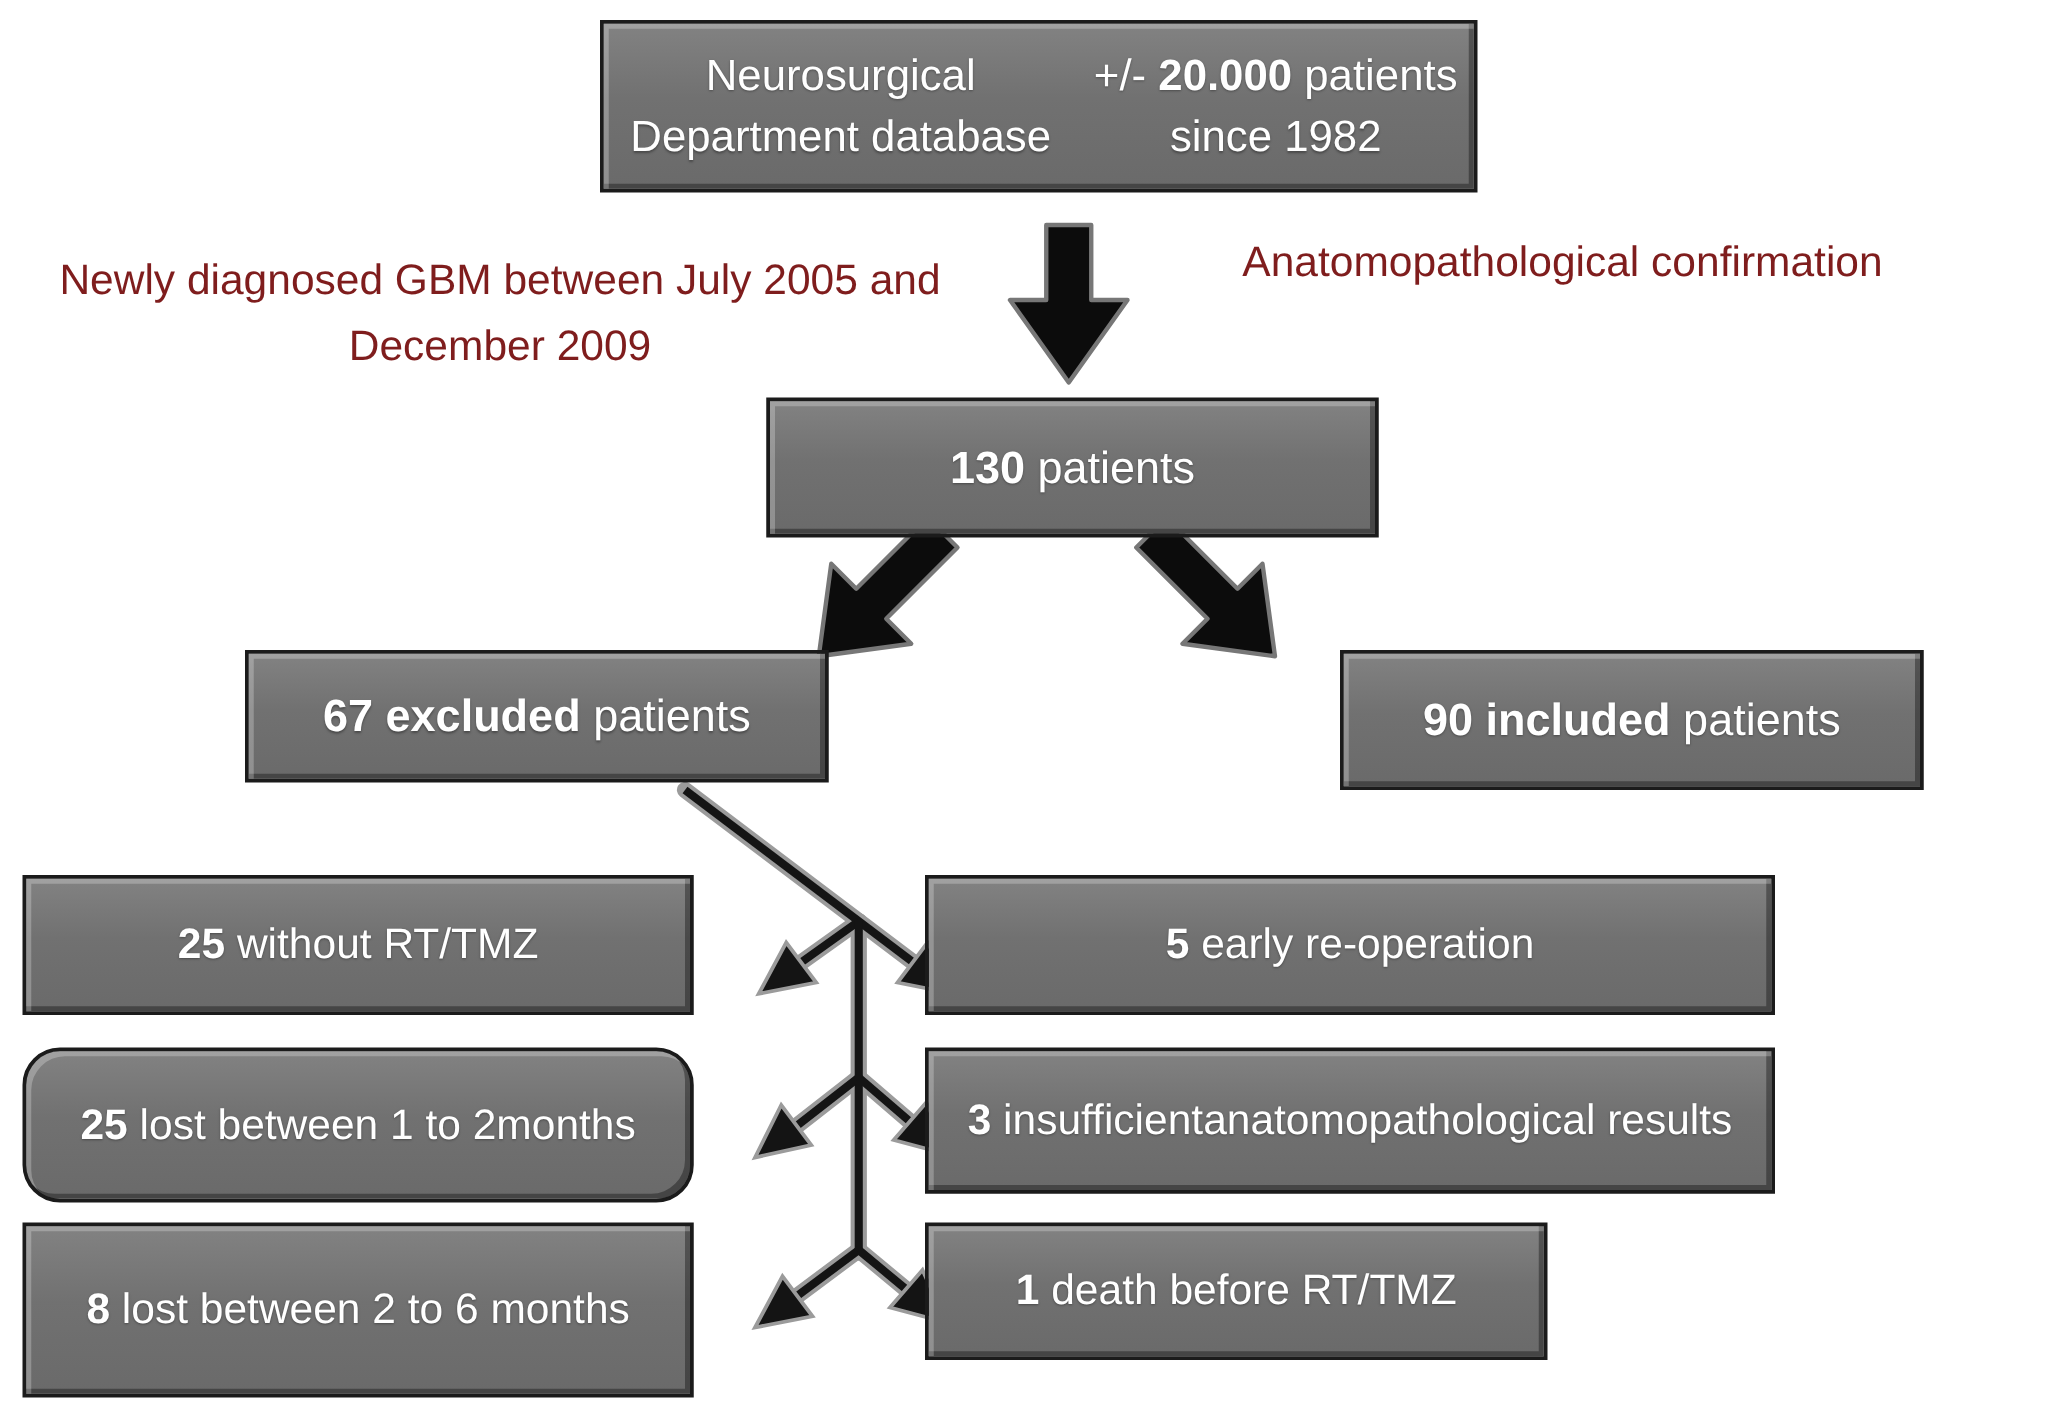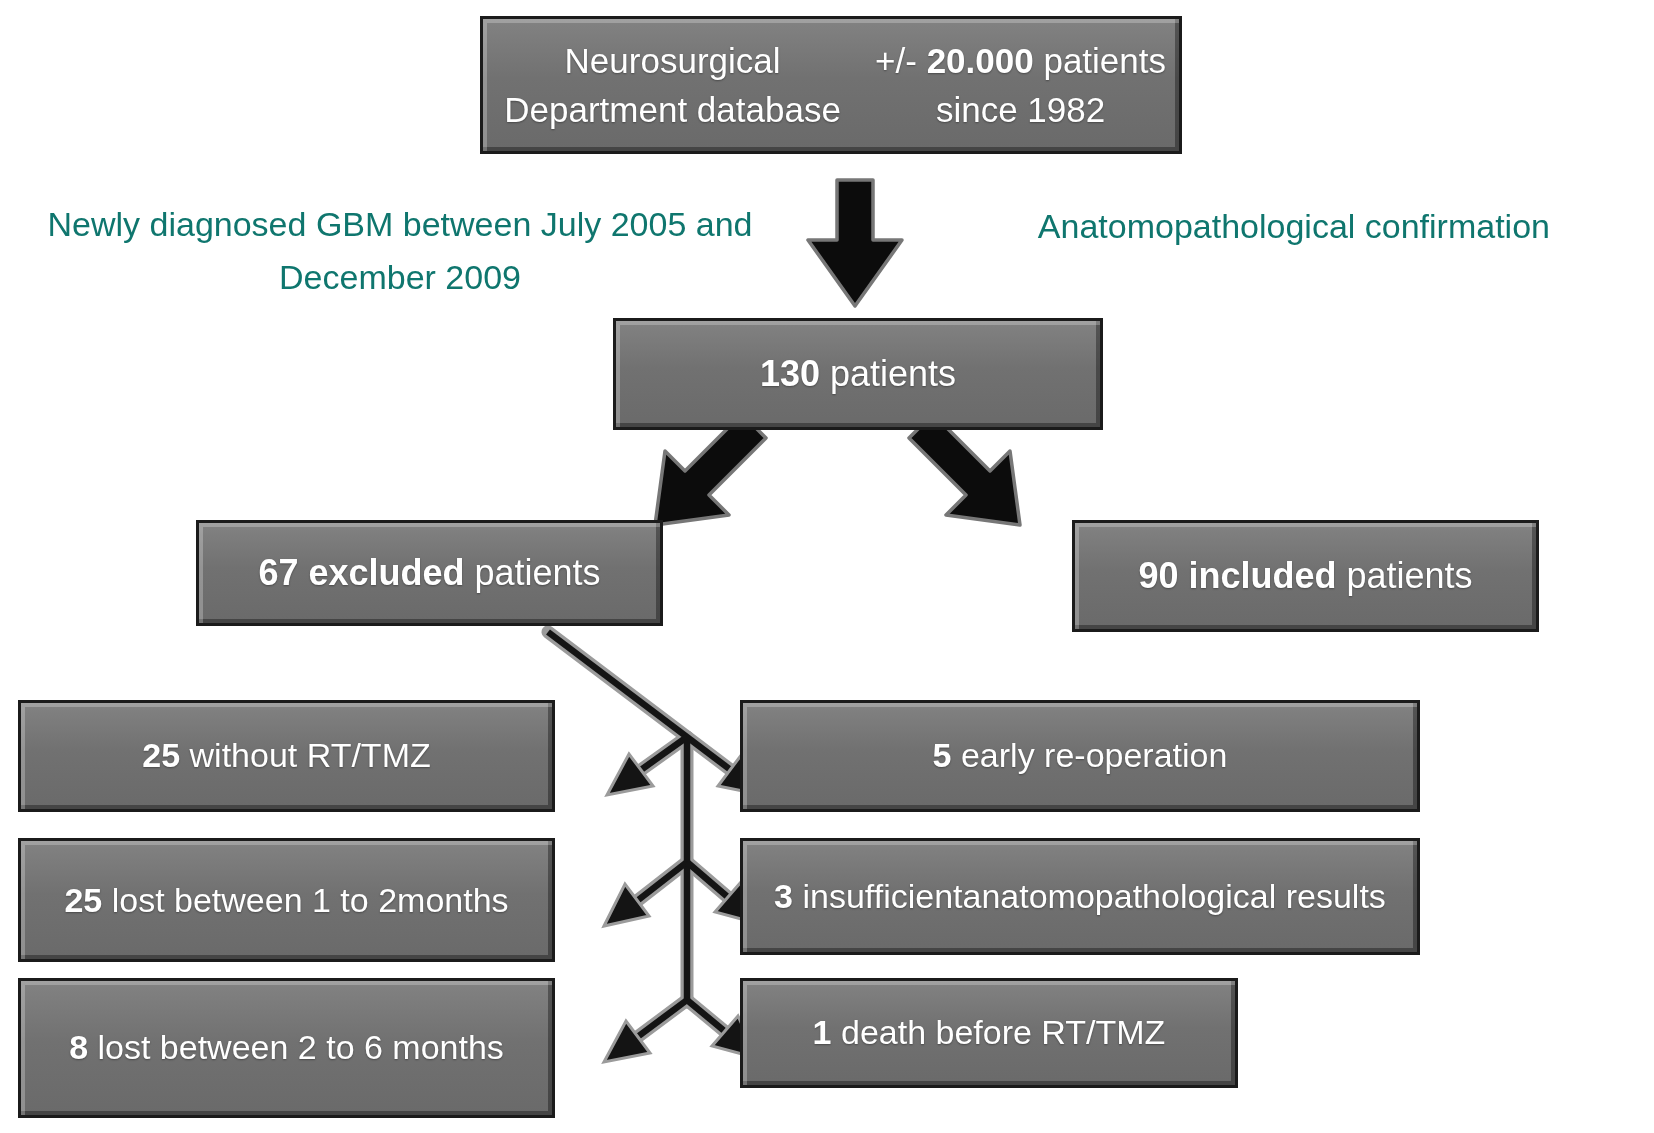--- a/index.html
+++ b/index.html
@@ -19,36 +19,36 @@
     border:3px solid #1b1b1b;
     box-shadow:inset 4px 4px 0 rgba(255,255,255,0.25), inset -4px -4px 0 rgba(0,0,0,0.35);
     color:#ffffff;
     font-size:34px;line-height:1.4;
     display:flex;align-items:center;justify-content:center;
     text-align:center;
     text-shadow:0 1px 2px rgba(0,0,0,0.35);
   }
   .b{font-weight:700;}
   .annot{
-    position:absolute;z-index:2;color:#0f766e;
+    position:absolute;z-index:2;color:#7f1d1d;
     font-size:34px;line-height:1.55;text-align:center;
   }
   
   #box-database{left:480px;top:16px;width:702px;height:138px;font-size:35px;}
   #box-cohort{left:613px;top:318px;width:490px;height:112px;font-size:36px;}
   #box-excluded{left:196px;top:520px;width:467px;height:106px;font-size:36px;}
   #box-included{left:1072px;top:520px;width:467px;height:112px;font-size:36px;}
   #box-l1{left:18px;top:700px;width:537px;height:112px;}
-  #box-l2{left:18px;top:838px;width:537px;height:124px;line-height:1.3;}
+  #box-l2{left:18px;top:838px;width:537px;height:124px;line-height:1.3;border-radius:30px;}
   #box-l3{left:18px;top:978px;width:537px;height:140px;}
   #box-r1{left:740px;top:700px;width:680px;height:112px;}
   #box-r2{left:740px;top:838px;width:680px;height:117px;line-height:1.3;}
   #box-r3{left:740px;top:978px;width:498px;height:110px;}
   #annot-left{left:8px;top:198px;width:784px;}
-  #annot-right{left:950px;top:200px;width:600px;text-align:right;}
+  #annot-right{left:950px;top:184px;width:600px;}
 </style>
 </head>
 <body>
 
 <div id="canvas">
 
   <svg id="connectors" viewBox="0 0 1654 1133" xmlns="http://www.w3.org/2000/svg">
 
     <g>
       <polygon points="837,180 873,180 873,240 902,240 855,306 808,240 837,240" fill="#0c0c0c" stroke="#777777" stroke-width="3.5" stroke-linejoin="round"></polygon>

